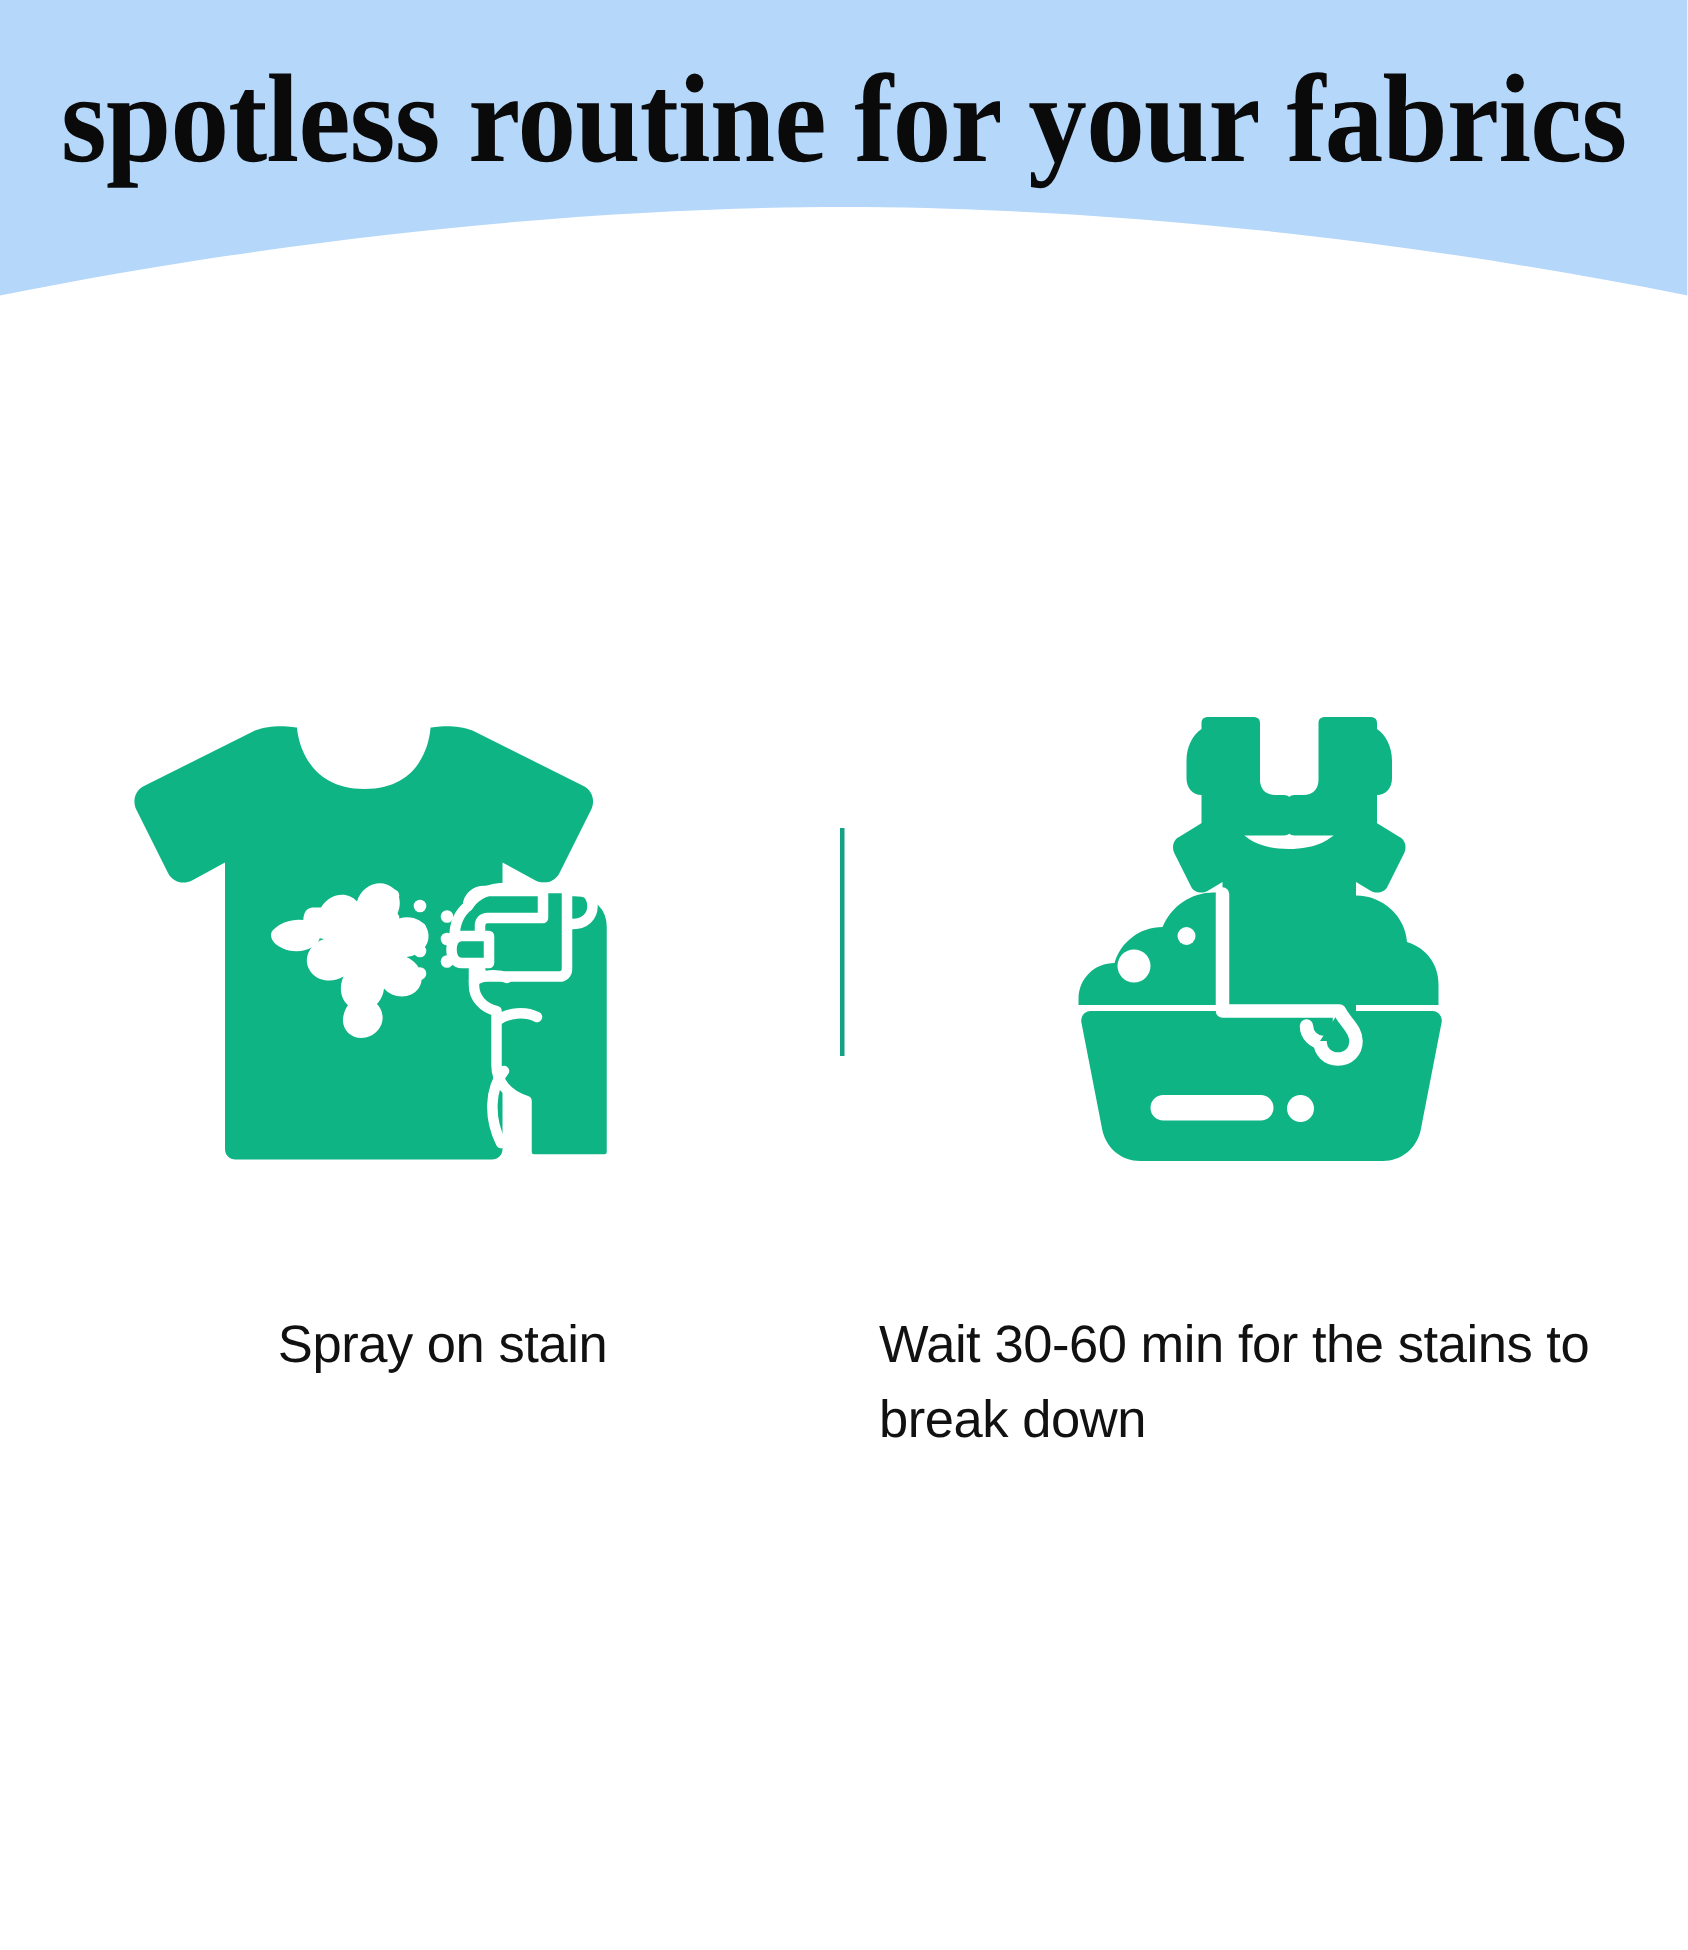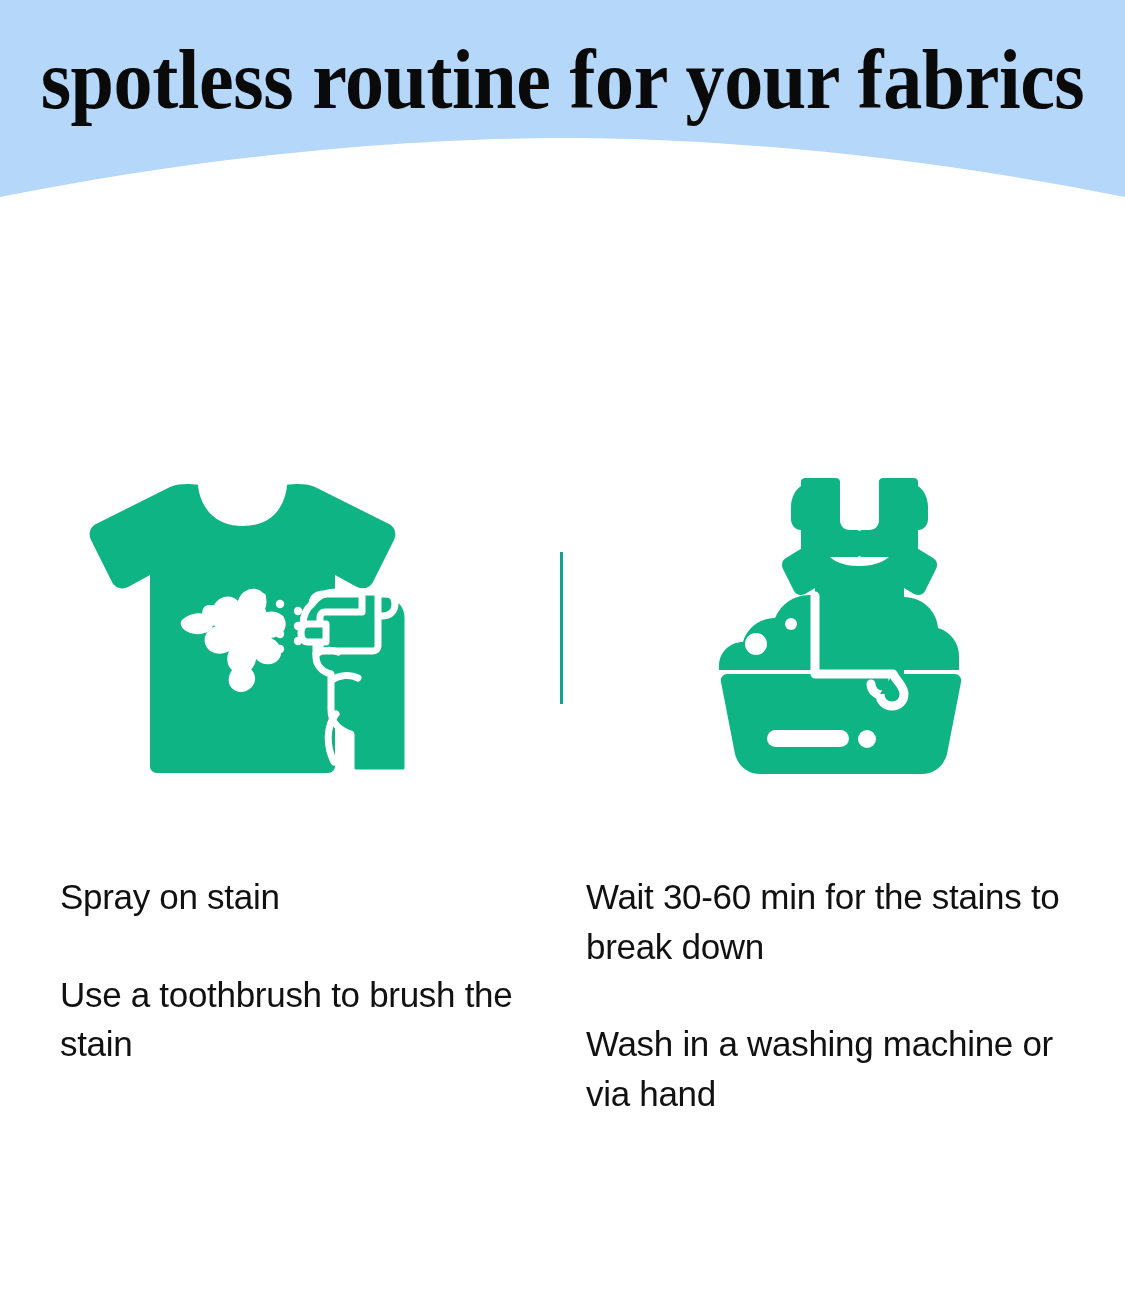--- a/index.html
+++ b/index.html
@@ -275,21 +275,19 @@
 
       <path d="M110,118 L110,196 L188,196 L188,206 C188,212 183,217 177,217
                C171,217 166,212 166,206" fill="none" stroke="#ffffff" stroke-width="9" stroke-linejoin="round" stroke-linecap="round"></path>
 
       <path d="M188,196 C192,204 199,208 199,216 C199,223 194,228 187,228
                C180,228 175,223 175,216" fill="#0fb484" stroke="#ffffff" stroke-width="9" stroke-linejoin="round"></path>
     </g>
   </svg>
 </div>
 
-<div class="text-col left" style="color: rgb(17, 17, 17);">
+<div class="text-col left" style="color: rgb(17, 17, 17); text-align: center;">
   <p class="step-text">Spray on stain</p>
-  <p class="step-text">Use a toothbrush to brush the stain</p>
 </div>
 
 <div class="text-col right" style="color: rgb(17, 17, 17);">
   <p class="step-text">Wait 30-60 min for the stains to break down</p>
-  <p class="step-text">Wash in a washing machine or via hand</p>
 </div>
 
 </body></html>

